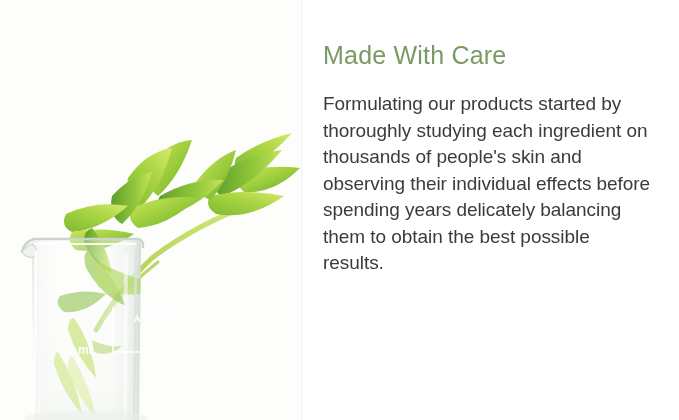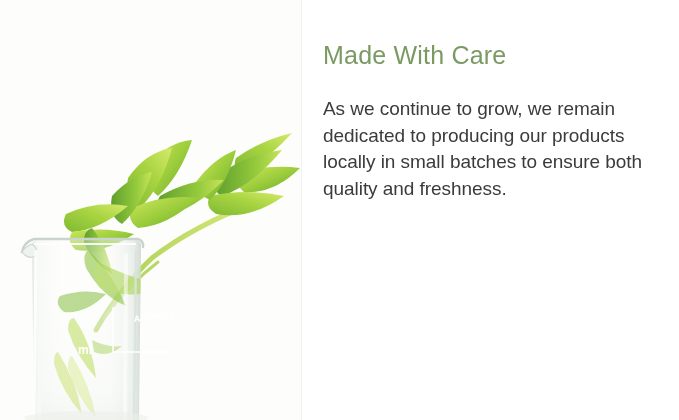--- a/index.html
+++ b/index.html
@@ -190,16 +190,16 @@
         </g>
 
         <ellipse cx="86" cy="418" rx="62" ry="7" fill="#eceeea" opacity="0.55"></ellipse>
       </svg>
     </div>
     <div id="panel-divider"></div>
   </div>
 
   <div id="text-panel">
     <h2 id="heading">Made With Care</h2>
-    <p id="paragraph-2" class="body-copy">As we continue to grow, we remain dedicated to producing our products locally in small batches to ensure both quality and freshness.</p>
+    <p id="paragraph-1" class="body-copy">Formulating our products started by thoroughly studying each ingredient on thousands of people's skin and observing their individual effects before spending years delicately balancing them to obtain the best possible results.</p>
   </div>
 
 </div>
 
 </body></html>

